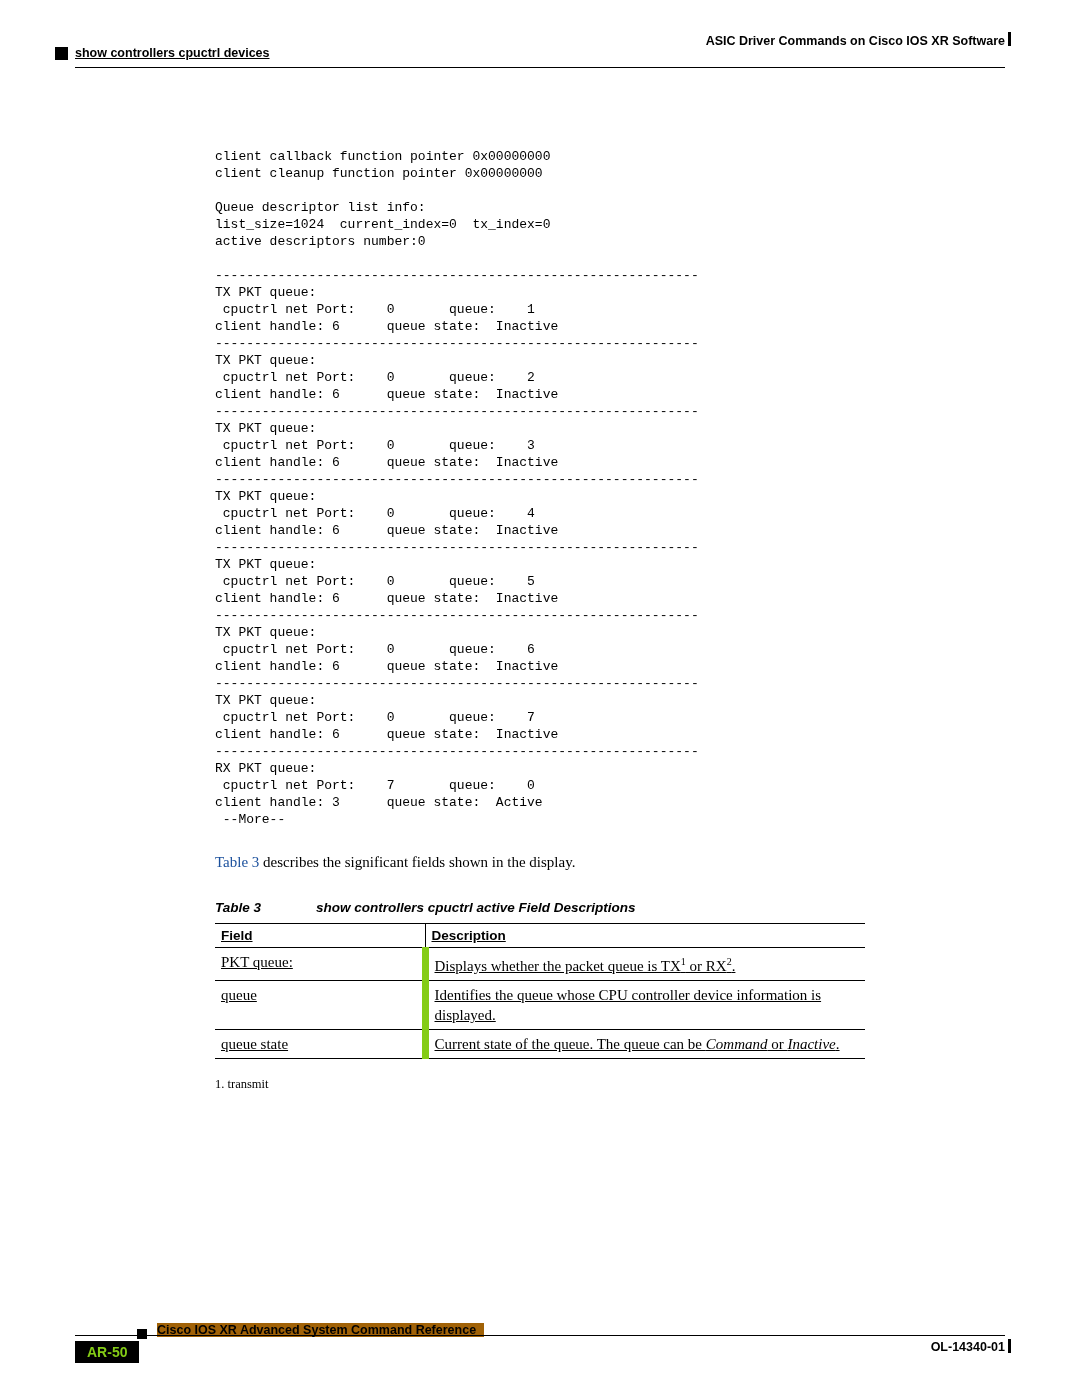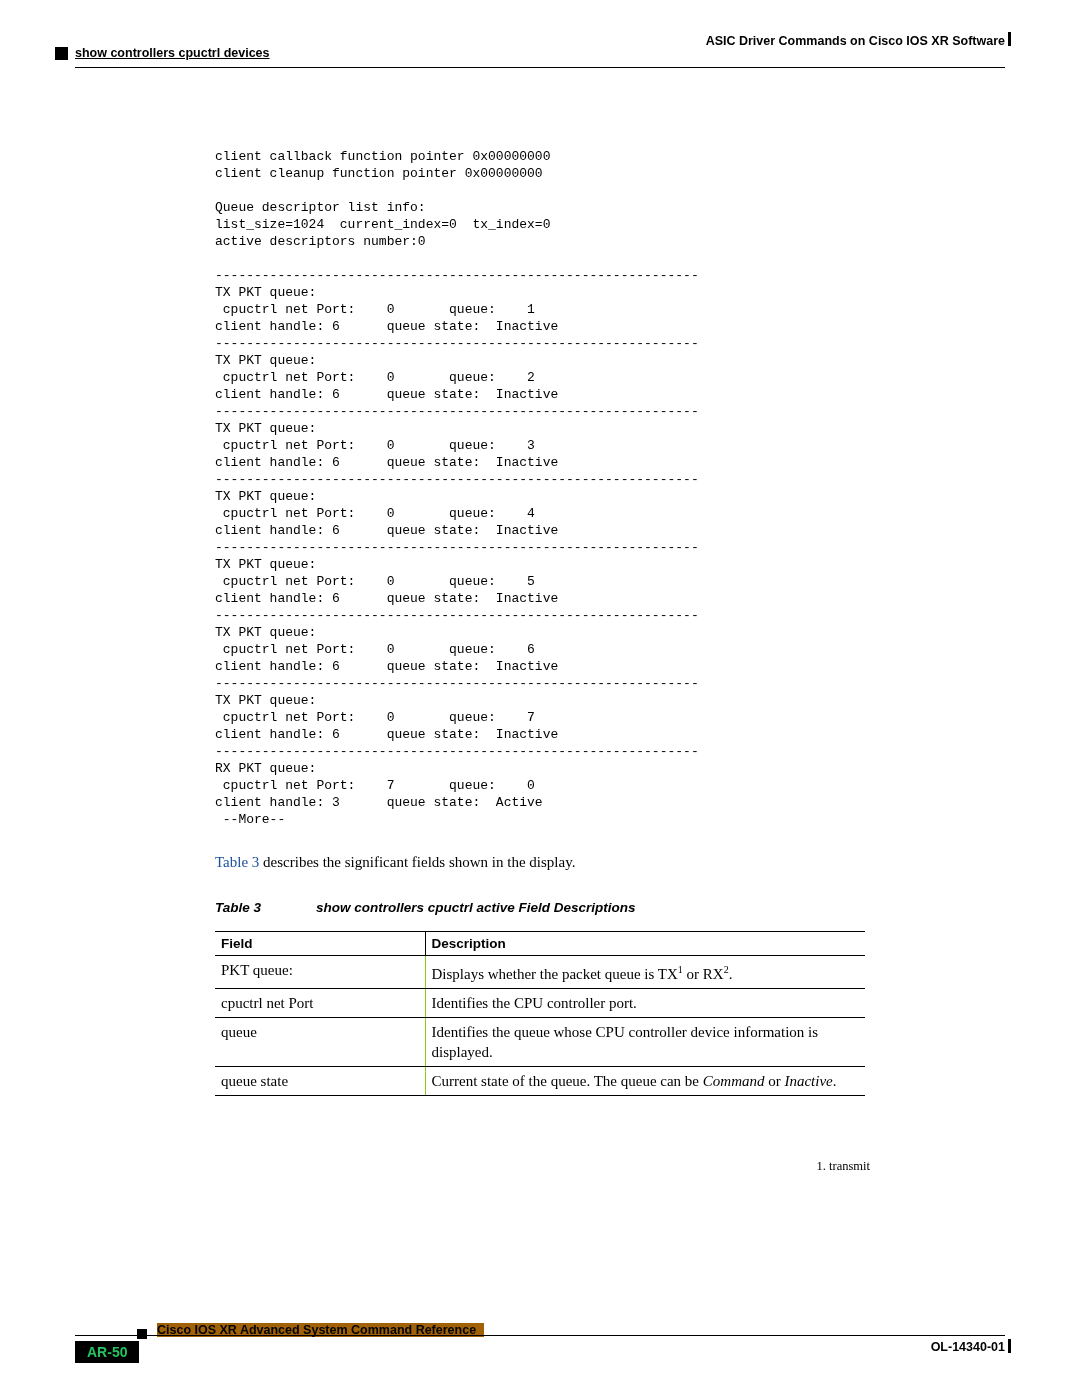--- a/index.html
+++ b/index.html
@@ -43,53 +43,54 @@
     }
     .para a { color: #1a4f9c; text-decoration: none; }
     .tbl-caption {
       margin-top: 28px;
       font: italic bold 13.5px Arial, Helvetica, sans-serif;
     }
     .tbl-caption .num { font-style: italic; font-weight: bold; padding-right: 55px; }
     table.fields {
       width: 650px;
       border-collapse: collapse;
-      margin-top: 16px;
+      margin-top: 8px;
       font: 15px "Times New Roman", serif;
+      text-decoration: underline;
     }
     table.fields th {
       text-align: left;
       font: bold 13.5px Arial, Helvetica, sans-serif;
       border-top: 1.5px solid #000;
       border-bottom: 1.5px solid #000;
       border-left: 1px solid #000;
       padding: 4px 6px;
     }
     table.fields th:first-child { border-left: none; }
     table.fields td {
       border-bottom: 1px solid #000;
-      border-left: 1px solid #84cc16;
+      border-left: 7px solid #84cc16;
       padding: 4px 6px;
       vertical-align: top;
       line-height: 20px;
     }
     table.fields tr:last-child td { border-bottom: 1.5px solid #000; }
     table.fields td:first-child { border-left: none; width: 210px; }
     .sup { font-size: 10px; vertical-align: super; }
-    .footnotes { margin-top: 63px; font: 12.5px "Times New Roman"; text-align: right; }
+    .footnotes { margin-top: 18px; font: 12.5px "Times New Roman"; }
     .footnotes div { margin-bottom: 6px; }
     .footer {
       position: absolute;
       left: 75px; right: 75px; bottom: 34px;
       height: 40px;
     }
     .ft-line { position:absolute; top: 12px; left: 0; right: 0; height: 1px; background:#000; }
     .ft-sq { position:absolute; left: 62px; top: 6px; width:10px; height:10px; background:#000; }
     .ft-title { position:absolute; left: 82px; top: 0px; font: bold 12.5px Arial; background:#a16207; padding-right:8px; }
-    .ft-page { position:absolute; left:0; top:18px; background:#000; color:#22c55e; font: bold 14px Arial; padding: 3px 12px; }
+    .ft-page { position:absolute; left:0; top:18px; background:#000; color:#84cc16; font: bold 14px Arial; padding: 3px 12px; }
     .ft-doc { position:absolute; right:0; top:17px; font: bold 12.5px Arial; }
     .ft-bar { position:absolute; right:-6px; top:16px; width:3px; height:14px; background:#000; }
     .italic { font-style: italic; }
   </style>
 </head>
 <body>
 
 <div class="page">
 
   <div class="header">
@@ -151,24 +152,20 @@
           <th>Field</th>
           <th>Description</th>
         </tr>
       </thead>
       <tbody>
         <tr>
           <td>PKT queue:</td>
           <td><span>Displays whether the packet queue is TX</span><span class="sup">1</span><span> or RX</span><span class="sup">2</span><span>.</span></td>
         </tr>
         <tr>
-          <td>cpuctrl net Port</td>
-          <td>Identifies the CPU controller port.</td>
-        </tr>
-        <tr>
           <td>queue</td>
           <td>Identifies the queue whose CPU controller device information is displayed.</td>
         </tr>
         <tr>
           <td>queue state</td>
           <td><span>Current state of the queue. The queue can be </span><span class="italic">Command</span><span> or </span><span class="italic">Inactive</span><span>.</span></td>
         </tr>
       </tbody>
     </table>
 

